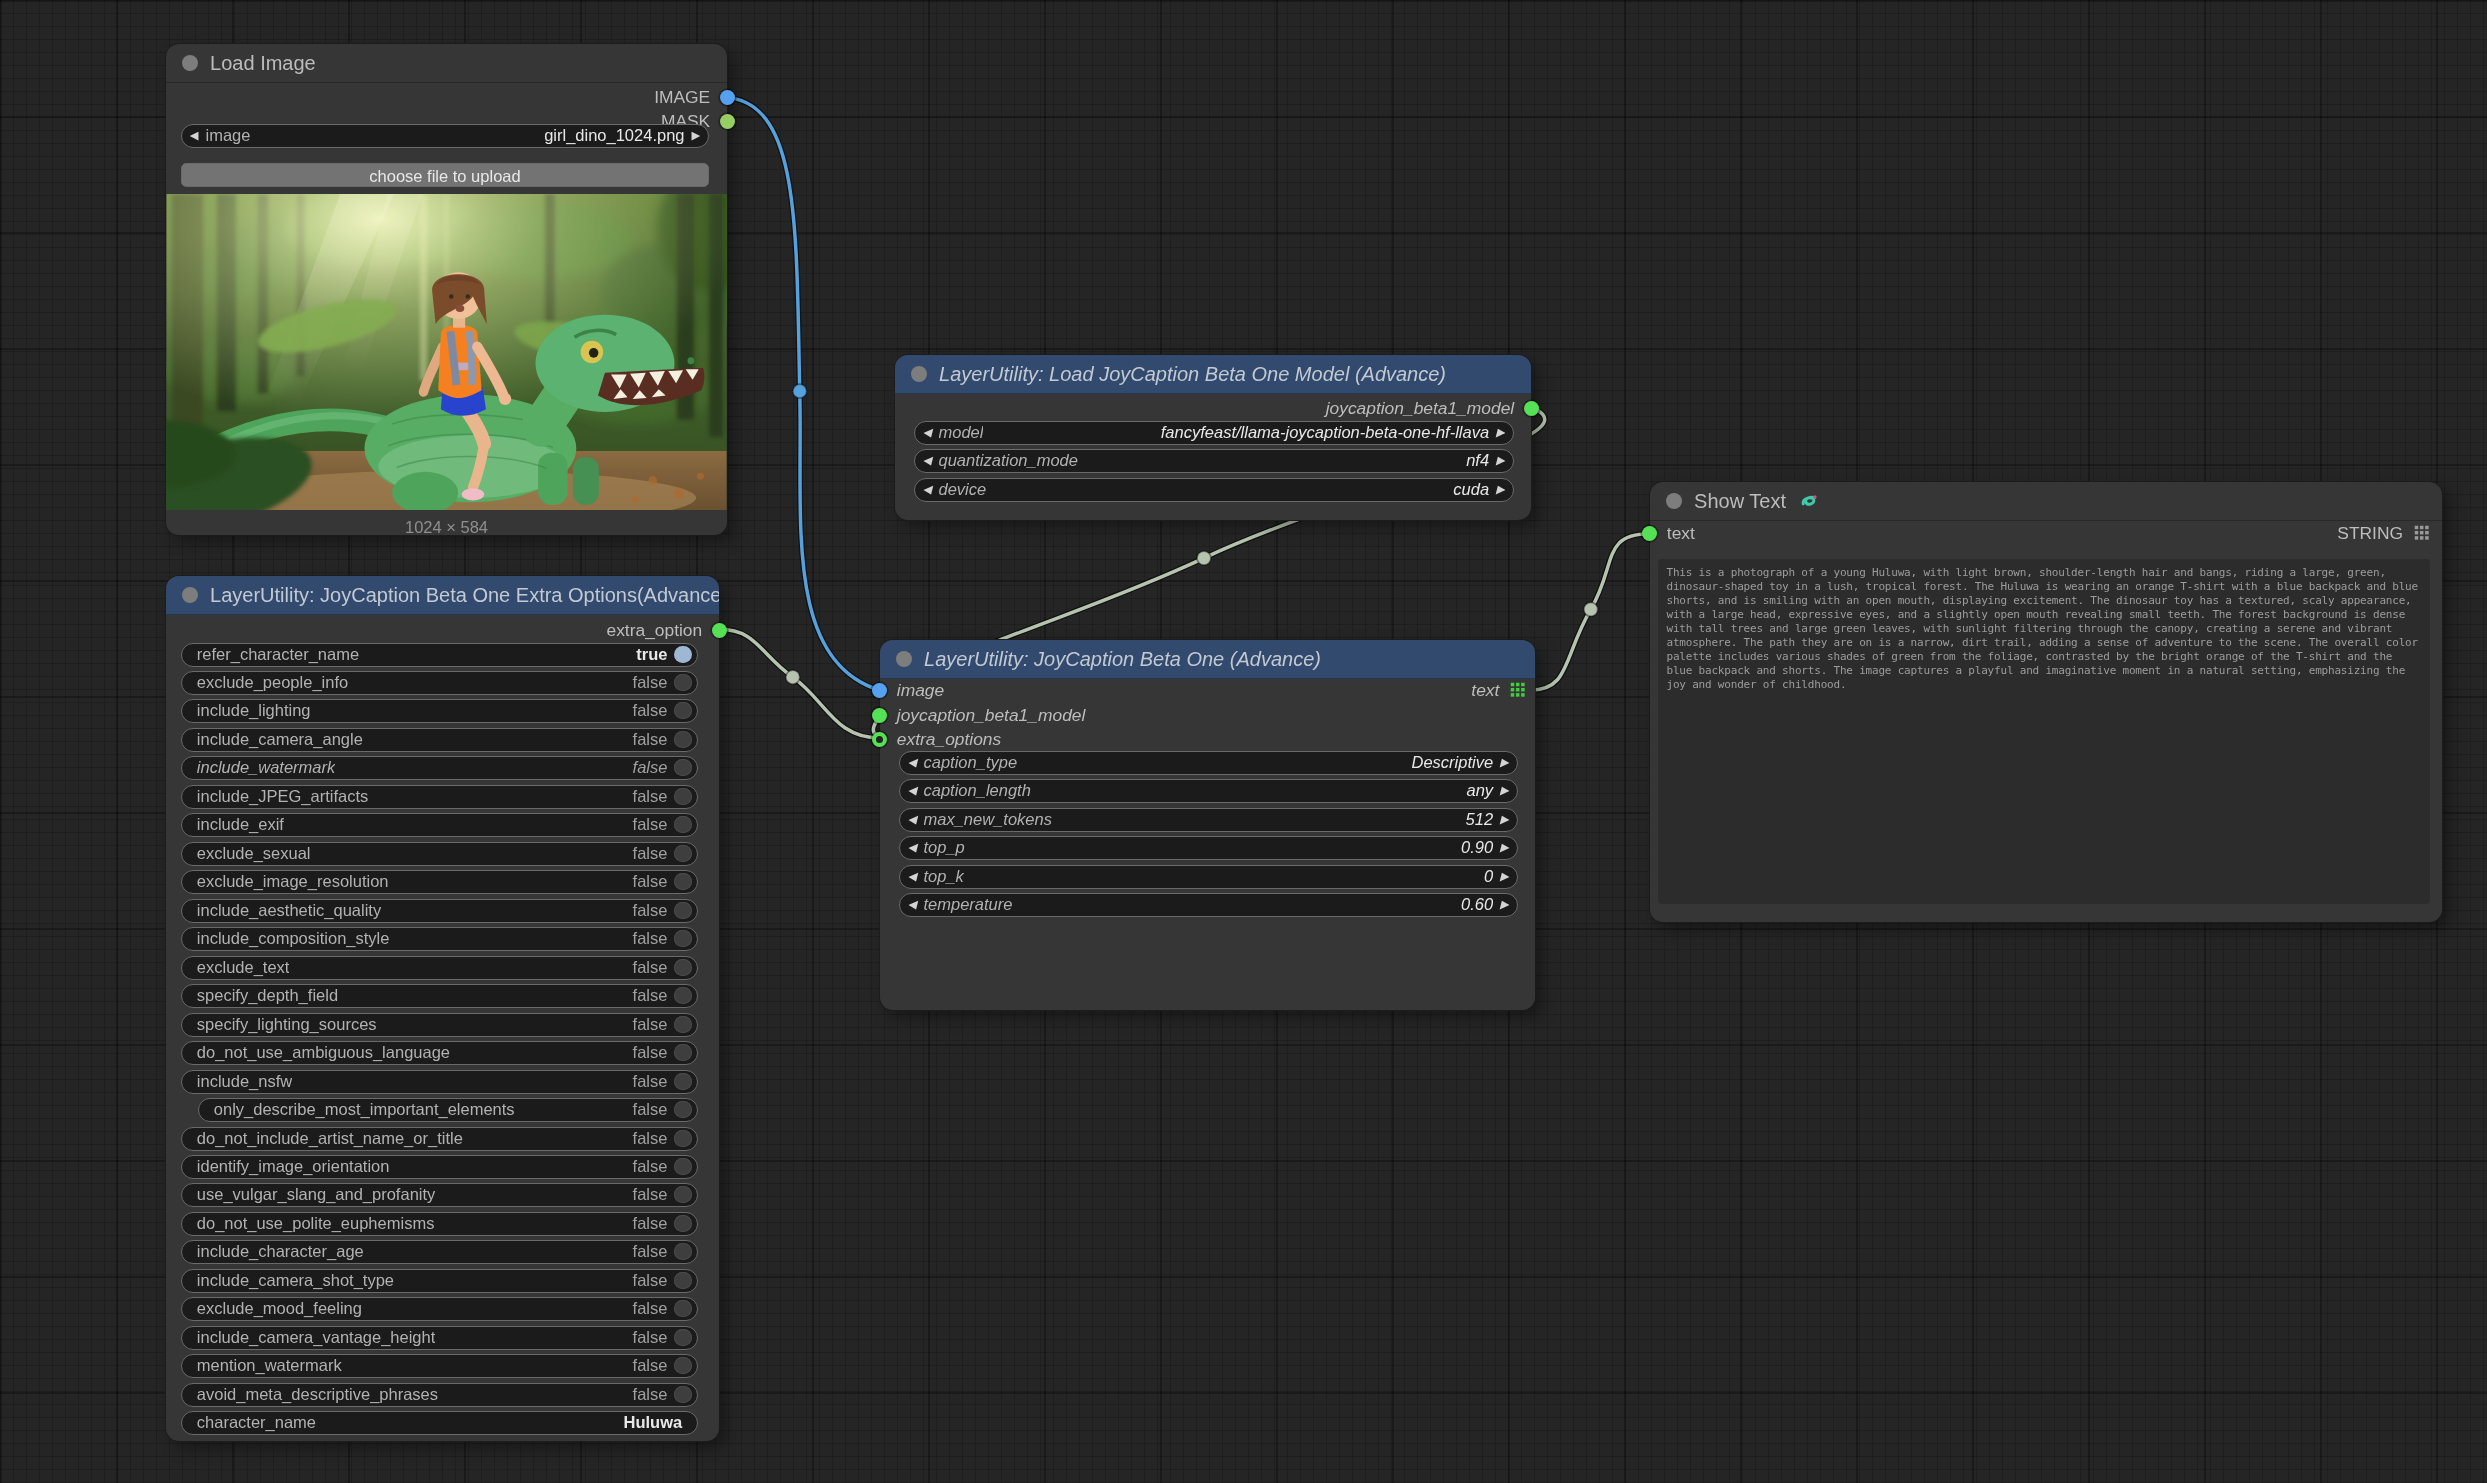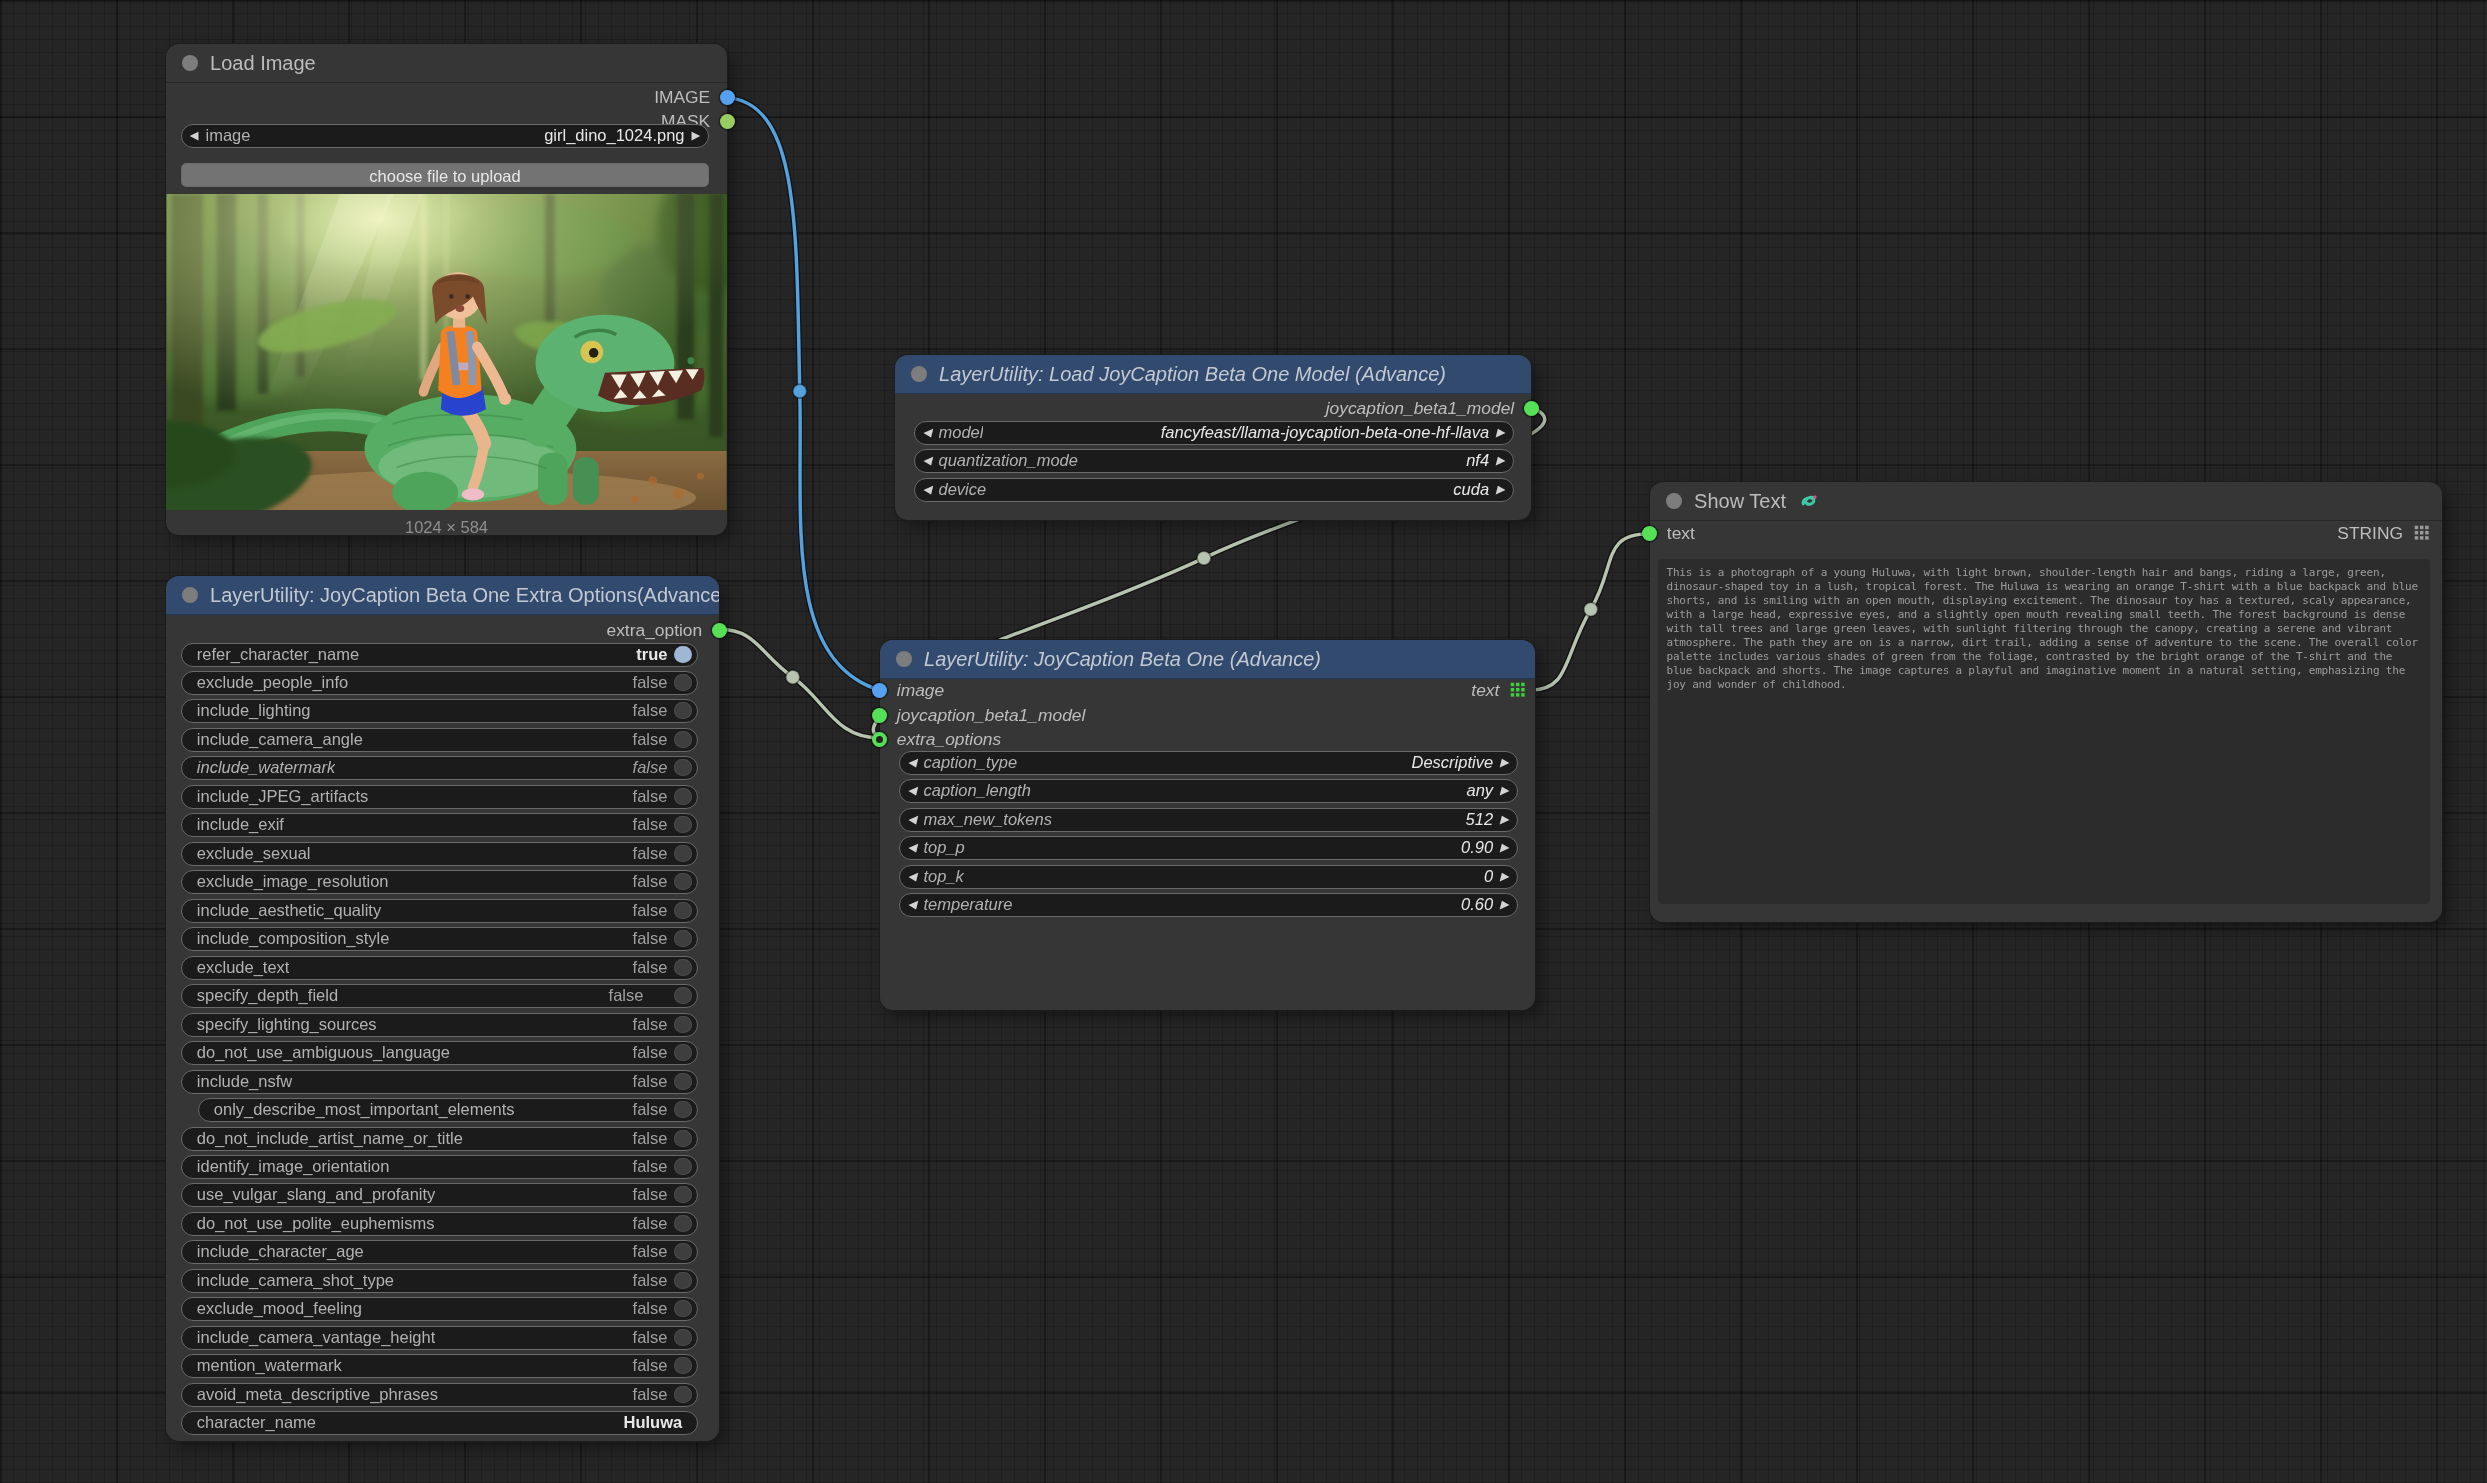--- a/index.html
+++ b/index.html
@@ -314,21 +314,21 @@
           <span class="sp"></span>
           <span class="wv dim">false</span>
           <span class="tg off"></span>
         </div>
         <div class="pill" style="top: 380px; left: 15px; right: 21px;">
           <span class="wl">exclude_text</span>
           <span class="sp"></span>
           <span class="wv dim">false</span>
           <span class="tg off"></span>
         </div>
-        <div class="pill" style="top: 408px; left: 15px; right: 21px; gap: 24px;">
+        <div class="pill" style="top: 408px; left: 15px; right: 21px;">
           <span class="wl">specify_depth_field</span>
           <span class="sp"></span>
           <span class="wv dim">false</span>
           <span class="tg off"></span>
         </div>
         <div class="pill" style="top: 437px; left: 15px; right: 21px;">
           <span class="wl">specify_lighting_sources</span>
           <span class="sp"></span>
           <span class="wv dim">false</span>
           <span class="tg off"></span>

